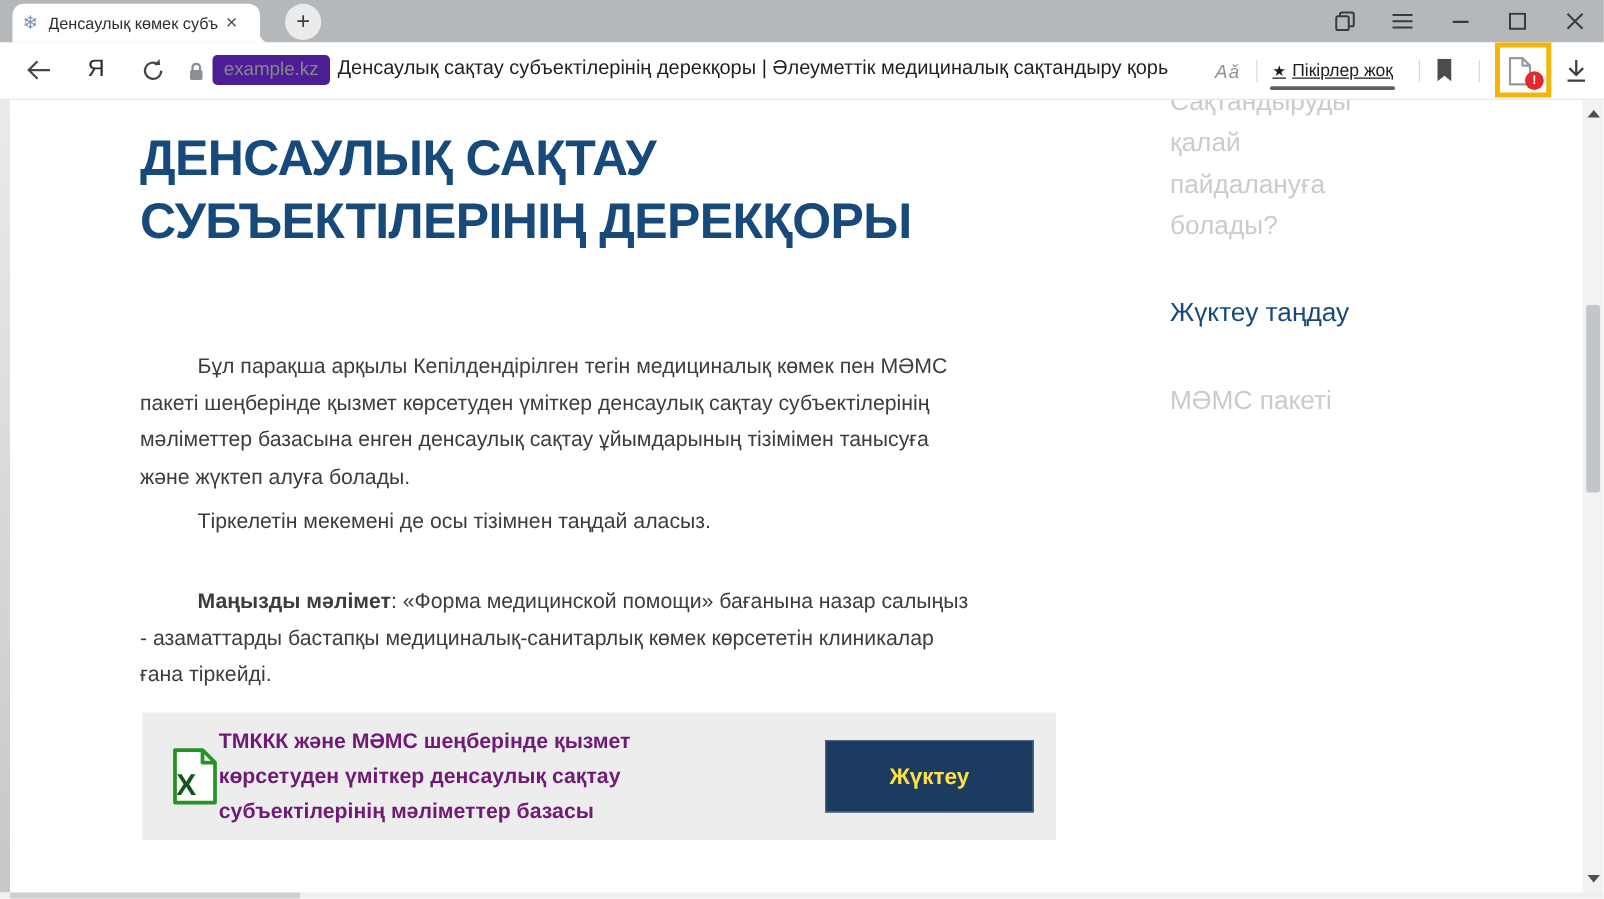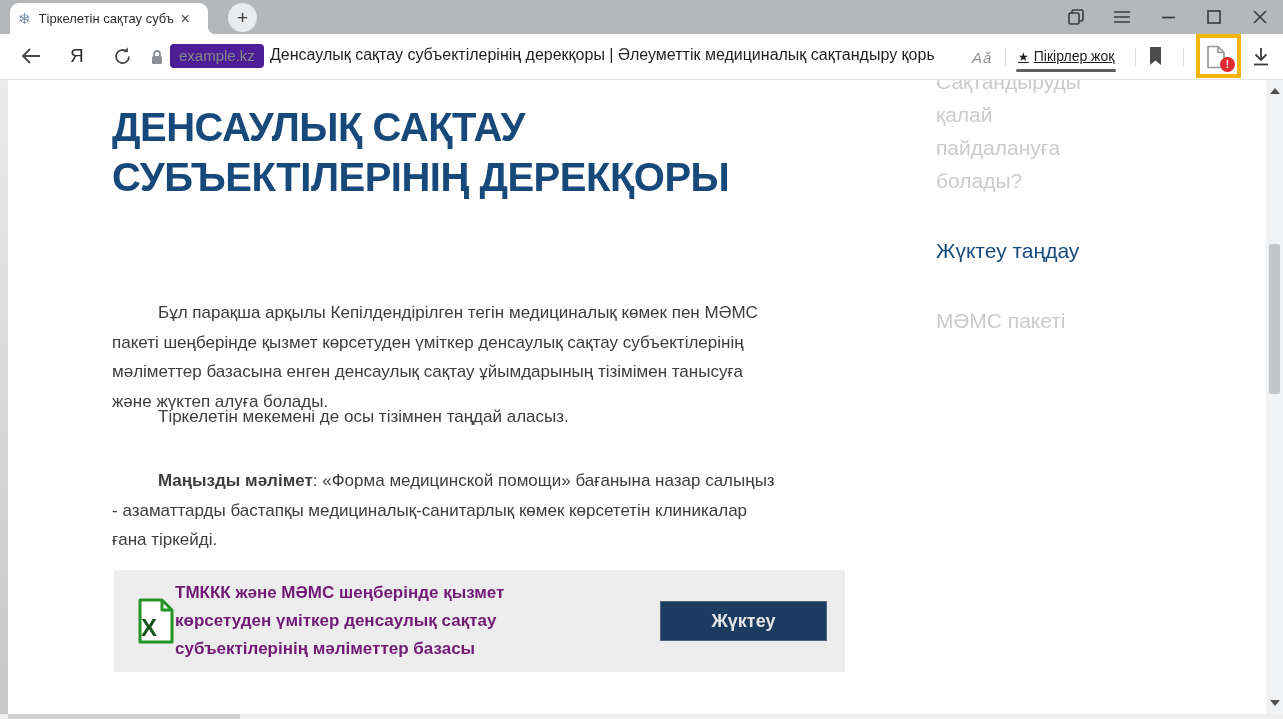--- a/index.html
+++ b/index.html
@@ -51,52 +51,52 @@
   }
   .highlight-box { left:1196px; top:0px; width:45px; height:44px; border:4px solid #f1b50c; }
   
   .page { position:absolute; left:0; top:80px; width:1283px; height:639px; background:#fff; overflow:hidden; }
   .left-strip { position:absolute; left:0; top:0; width:8px; height:634px; background:linear-gradient(#ebebeb,#c7c7c7); }
   .main-heading {
     position:absolute; left:112px; top:22px; width:710px;
     font-size:40px; line-height:50px; font-weight:700; color:#17497b; letter-spacing:-0.5px;
   }
   .para { position:absolute; left:112px; width:655px; font-size:17px; line-height:29.5px; color:#3d3d3d; text-indent:46px; }
-  .para-1 { top:198px;margin-top:20px; }
+  .para-1 { top:198px; }
   .para-2 { top:322px; }
   .para-3 { top:386px; width:665px; }
   .para-3 b { font-weight:700; }
   .download-card {
     position:absolute; left:114px; top:490px; width:731px; height:102px; background:#ededee;
     display:flex; align-items:center; padding:0 18px 0 23px;
   }
   .file-title { width:355px; font-size:17px; line-height:28px; font-weight:700; color:#701a75; }
   .download-btn {
-    margin-left:auto; width:167px; height:40px; background:#1b3b61; border:1px solid #52647c;
-    color:#e5e5e5; font-size:18px; font-weight:700; display:flex; align-items:center; justify-content:center;
+    margin-left:auto; width:167px; height:58px; background:#1b3b61; border:1px solid #52647c;
+    color:#fde047; font-size:18px; font-weight:700; display:flex; align-items:center; justify-content:center;
   }
   .sidebar { position:absolute; left:936px; top:-15px; width:180px; }
   .side-item { font-size:21px; line-height:33px; color:#c9cbcd; margin-bottom:37px; }
   .side-item.active { color:#17497b; }
   
   .vscroll { position:absolute; left:1266px; top:0; width:17px; height:634px; background:#f1f2f3; }
   .vthumb { position:absolute; left:3px; top:164px; width:11px; height:150px; background:#c3c6c8; border-radius:2px; }
   .tri-up { position:absolute; left:4px; top:8px; width:0; height:0; border-left:5px solid transparent; border-right:5px solid transparent; border-bottom:6px solid #4f4f4f; }
   .tri-down { position:absolute; left:4px; bottom:8px; width:0; height:0; border-left:5px solid transparent; border-right:5px solid transparent; border-top:6px solid #4f4f4f; }
   .hscroll { position:absolute; left:0; top:634px; width:1283px; height:5px; background:#efefef; }
   .hthumb { position:absolute; left:8px; top:0; width:232px; height:5px; background:#cfcfcf; }
   svg { display:block; }
 </style>
 </head>
 <body>
 
 <div class="tabbar">
   <div class="tab">
     <span class="tab-favicon">❄</span>
-    <span class="tab-title">Тіркелетін сақтау субъ</span>
+    <span class="tab-title">Денсаулық көмек субъ</span>
     <span class="tab-close">×</span>
   </div>
   <div class="newtab">+</div>
   <div class="win-controls">
     <div class="win-btn">
       <svg width="18" height="18" viewBox="0 0 18 18">
           <path d="M5 5.5 v-2 a1.5 1.5 0 0 1 1.5-1.5 h8 a1.5 1.5 0 0 1 1.5 1.5 v8 a1.5 1.5 0 0 1 -1.5 1.5 h-2" fill="none" stroke="#3a3a3a" stroke-width="1.6"></path>
           <rect x="2" y="5" width="10" height="11" rx="1.5" fill="none" stroke="#3a3a3a" stroke-width="1.6"></rect>
         </svg>
     </div>

